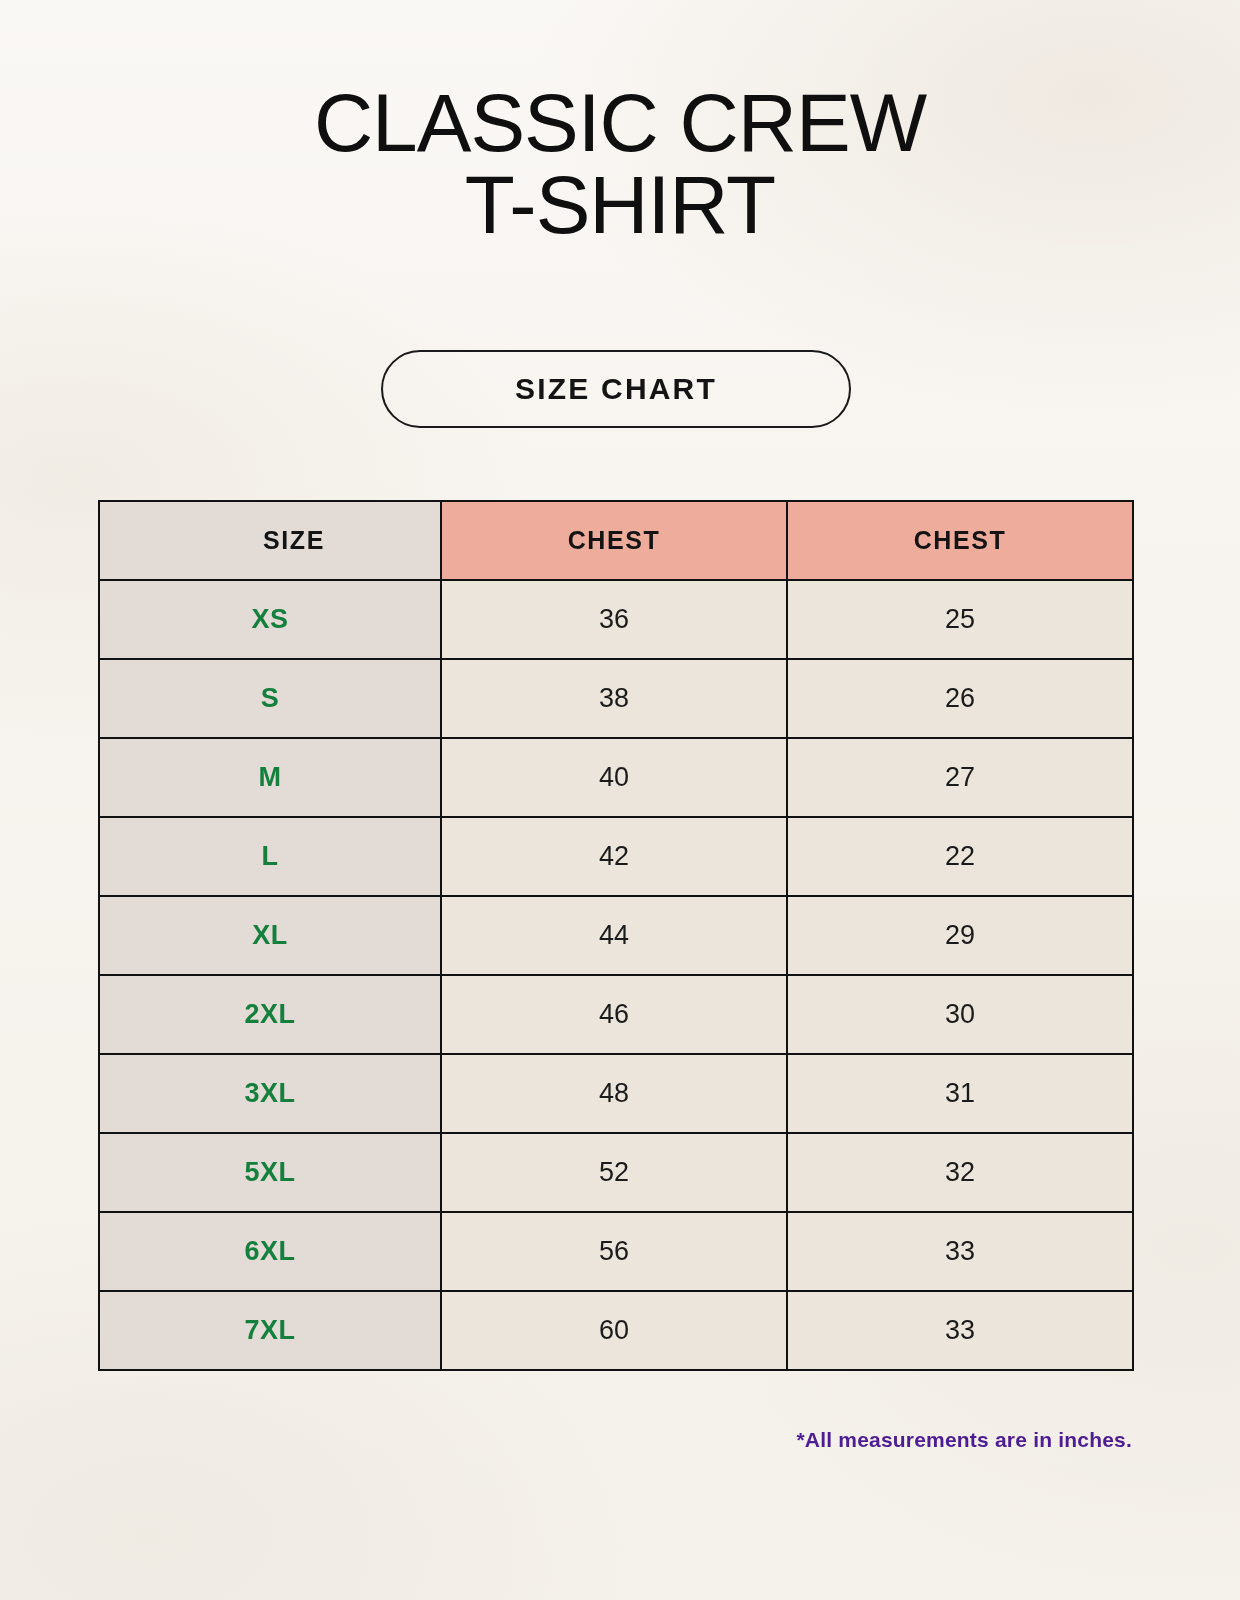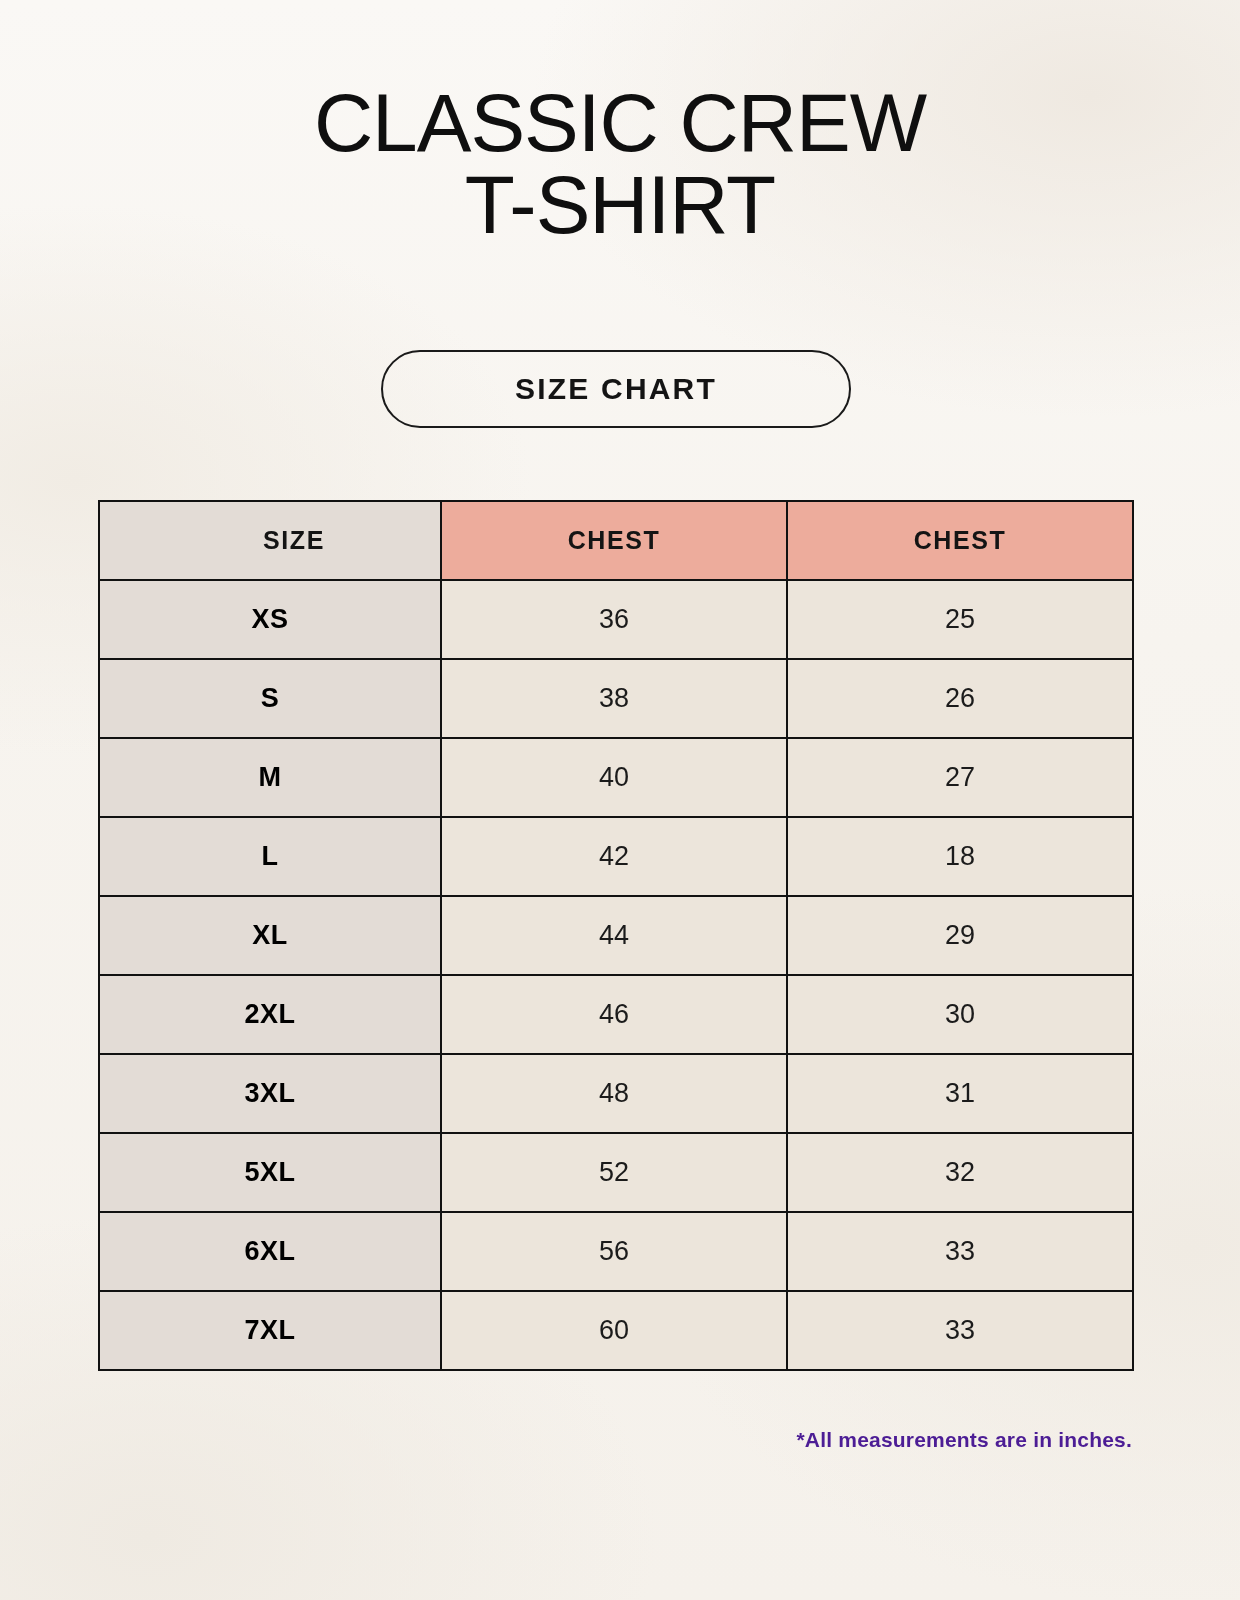--- a/index.html
+++ b/index.html
@@ -95,21 +95,21 @@
     color: #141414;
   }
   th.h-size { background: #e3dcd6; padding-left: 48px; }
   th.h-chest, th.h-length { background: #edac9c; margin-top: 12px; }
 
   tbody td.size-cell {
     background: #e3dcd6;
     font-weight: 700;
     font-size: 27px;
     letter-spacing: 0.5px;
-    color: #000000;
+    color: #15803d;
   }
   tbody td.val-cell {
     background: #ece5db;
     font-weight: 400;
     font-size: 27px;
     color: #1b1b1b;
     margin-left: 36px;
   }
 
   .footnote {
@@ -166,21 +166,21 @@
           <td class="val-cell">26</td>
         </tr>
         <tr>
           <td class="size-cell">M</td>
           <td class="val-cell">40</td>
           <td class="val-cell">27</td>
         </tr>
         <tr>
           <td class="size-cell">L</td>
           <td class="val-cell">42</td>
-          <td class="val-cell">18</td>
+          <td class="val-cell">22</td>
         </tr>
         <tr>
           <td class="size-cell">XL</td>
           <td class="val-cell">44</td>
           <td class="val-cell">29</td>
         </tr>
         <tr>
           <td class="size-cell">2XL</td>
           <td class="val-cell">46</td>
           <td class="val-cell">30</td>

